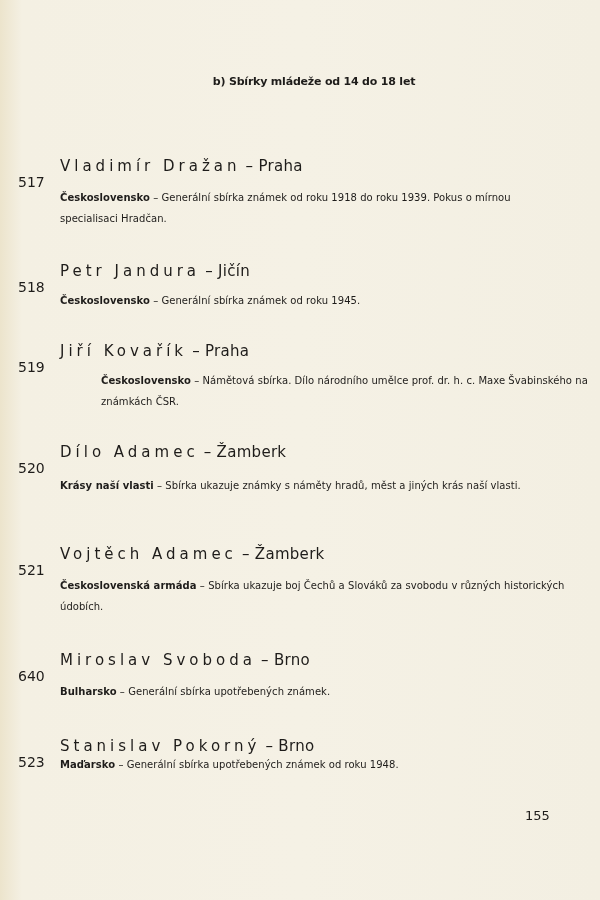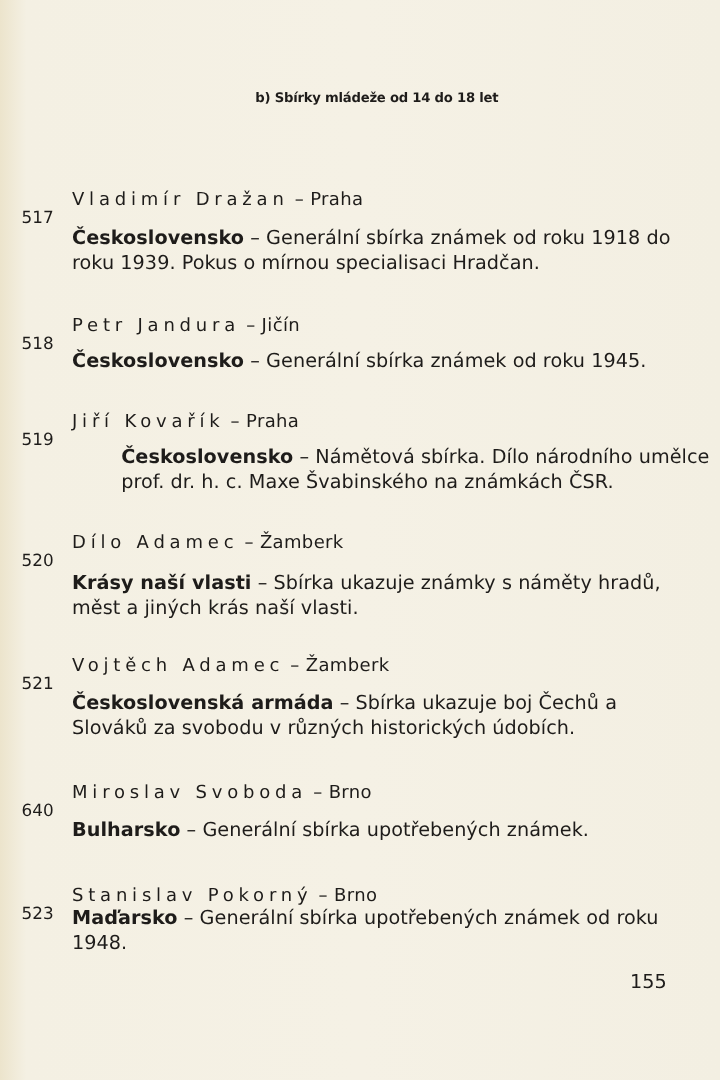--- a/index.html
+++ b/index.html
@@ -25,26 +25,26 @@
       position: absolute; left: 0; top: 17px;
       font-weight: normal; font-size: 14px;
     }
     .entry .name {
       position: absolute; left: 42px; top: 0;
       font-size: 15px; letter-spacing: 4px; white-space: nowrap; text-align: right;
     }
     .entry .name .place { letter-spacing: 0.3px; }
     .entry .desc {
       position: absolute; left: 42px; width: 510px;
-      font-size: 16px; line-height: 21px; letter-spacing: 0.05px;
+      font-size: 10px; line-height: 21px; letter-spacing: 0.05px;
     }
     .entry .desc b { font-weight: bold; }
     .pageno {
       position: absolute; left: 525px; top: 808px;
-      font-size: 16px;
+      font-size: 13px;
       text-align: center;
     }
   </style>
 </head>
 <body>
 
 <div class="page">
 
   <div class="heading">b) Sbírky mládeže od 14 do 18 let</div>
 

